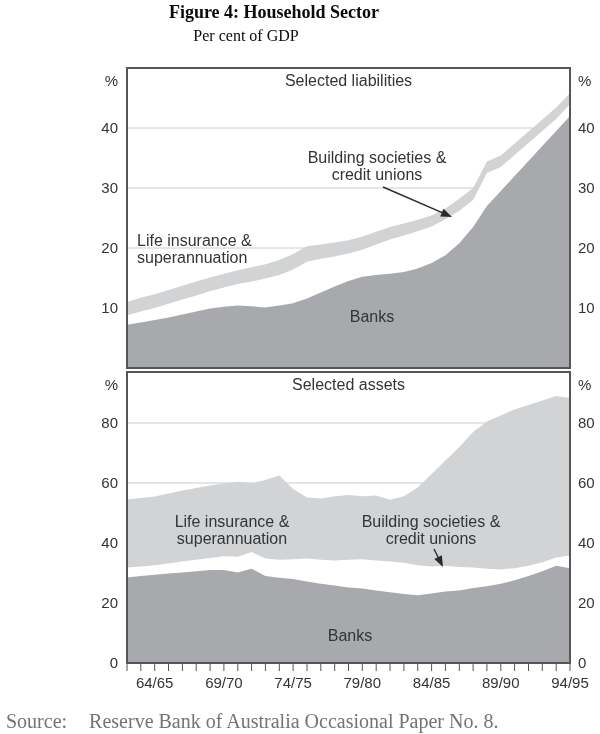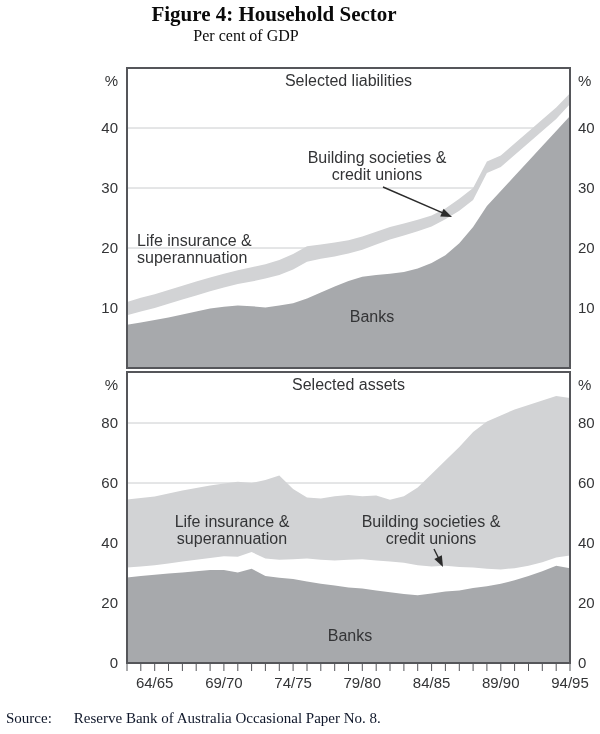--- a/index.html
+++ b/index.html
@@ -1,23 +1,23 @@
 <!DOCTYPE html>
 <html><head>
 <meta charset="utf-8">
 <style>
   html,body{margin:0;padding:0;background:#fff;}
   body{width:600px;height:734px;position:relative;font-family:"Liberation Sans","DejaVu Sans",sans-serif;}
   .fig-title{position:absolute;top:2px;left:0;width:548px;text-align:center;
-    font-family:"Liberation Serif","DejaVu Serif",serif;font-weight:bold;font-size:21px;color:#0a0a0a;}
+    font-family:"Liberation Serif","DejaVu Serif",serif;font-weight:bold;font-size:18px;color:#0a0a0a;}
   .fig-subtitle{position:absolute;top:27px;left:0;width:492px;text-align:center;
     font-family:"Liberation Serif","DejaVu Serif",serif;font-size:16px;color:#0a0a0a;}
   #chart-svg{position:absolute;top:0;left:0;}
   .source-line{position:absolute;top:710px;left:6px;white-space:nowrap;
-    font-family:"Liberation Serif","DejaVu Serif",serif;font-size:15px;color:#0f172a;}
+    font-family:"Liberation Serif","DejaVu Serif",serif;font-size:20px;color:#737373;}
   .source-line .src-text{margin-left:22px;}
   svg text{font-family:"Liberation Sans","DejaVu Sans",sans-serif;fill:#333436;}
 </style>
 </head>
 <body>
 
 <div class="fig-title">Figure 4: Household Sector</div>
 <div class="fig-subtitle">Per cent of GDP</div>
 
 <svg id="chart-svg" width="600" height="700" viewBox="0 0 600 700" xmlns="http://www.w3.org/2000/svg">

